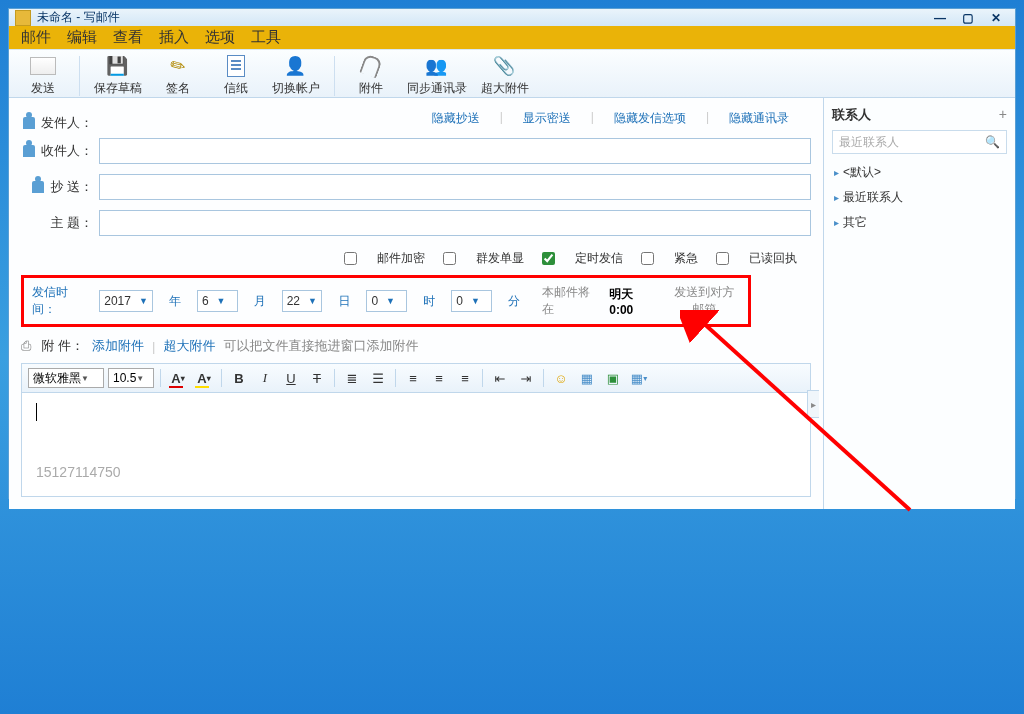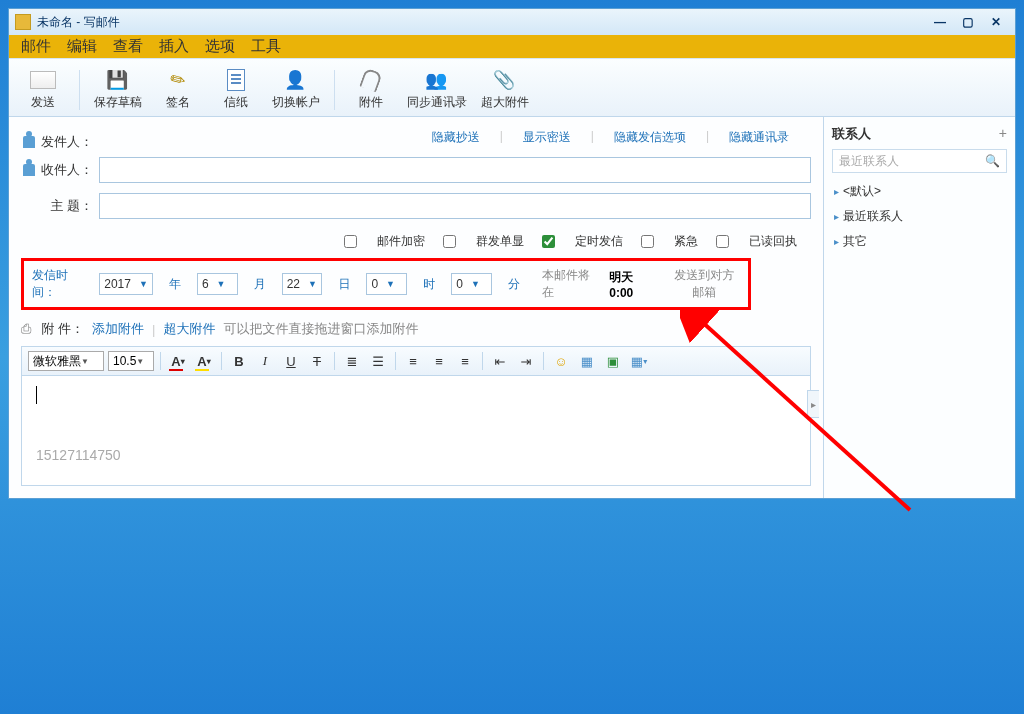--- a/index.html
+++ b/index.html
@@ -162,20 +162,27 @@
 
       <div class="field-row">
         <div class="field-label">
             <span class="person-ic"></span>
             <span>收件人：</span>
           </div>
         <input class="field-input" style="">
       </div>
       <div class="field-row">
         <div class="field-label">
+            <span class="person-ic"></span>
+            <span>抄  送：</span>
+          </div>
+        <input class="field-input" style="">
+      </div>
+      <div class="field-row">
+        <div class="field-label">
             <span>主  题：</span>
           </div>
         <input class="field-input" style="">
       </div>
 
       <div class="checkbox-row">
         <label class="cb">
             <input type="checkbox" style="">
             <span>邮件加密</span>
           </label>

